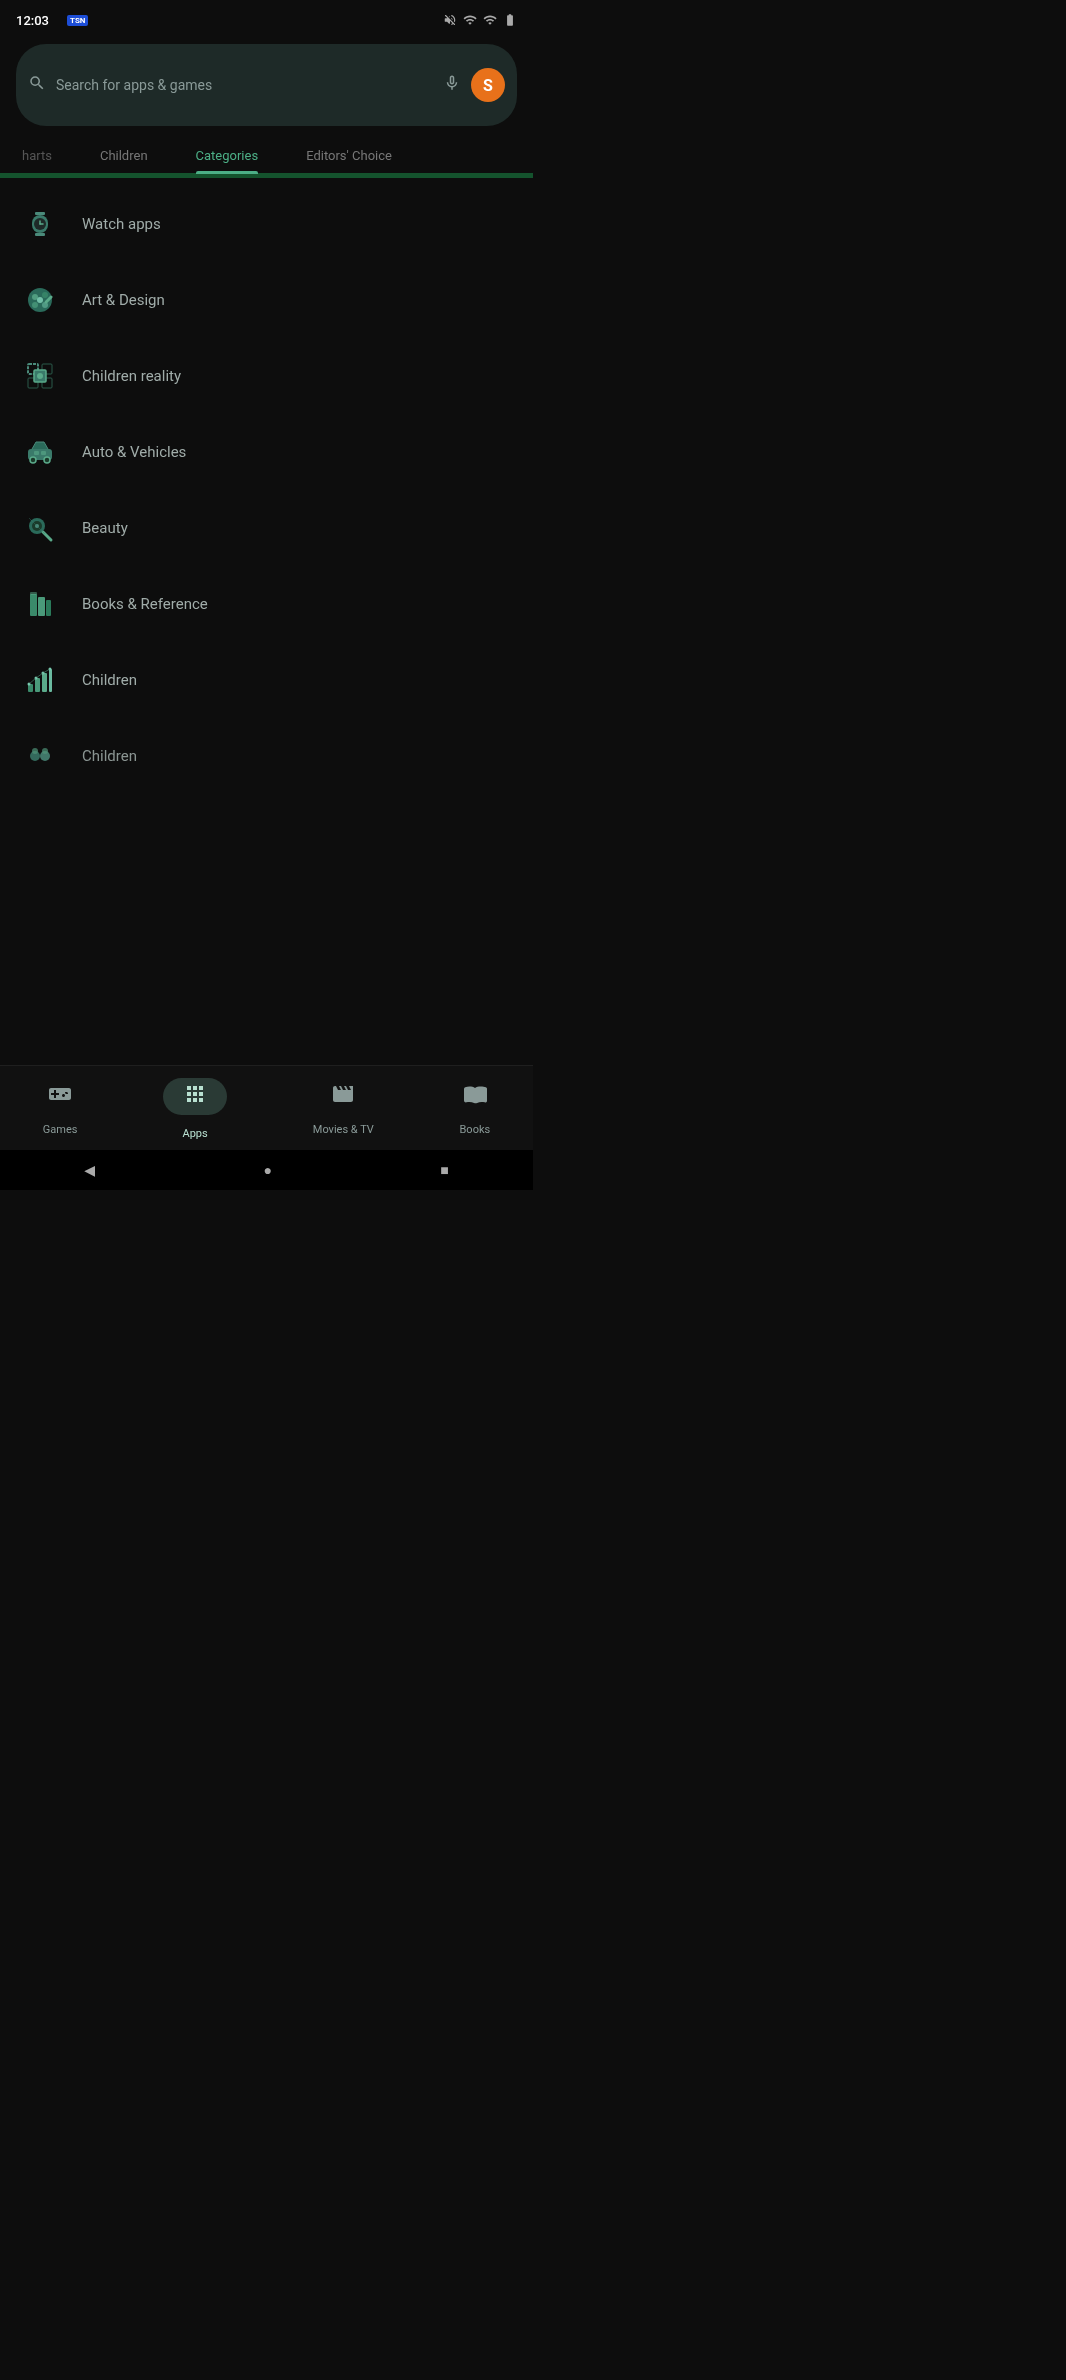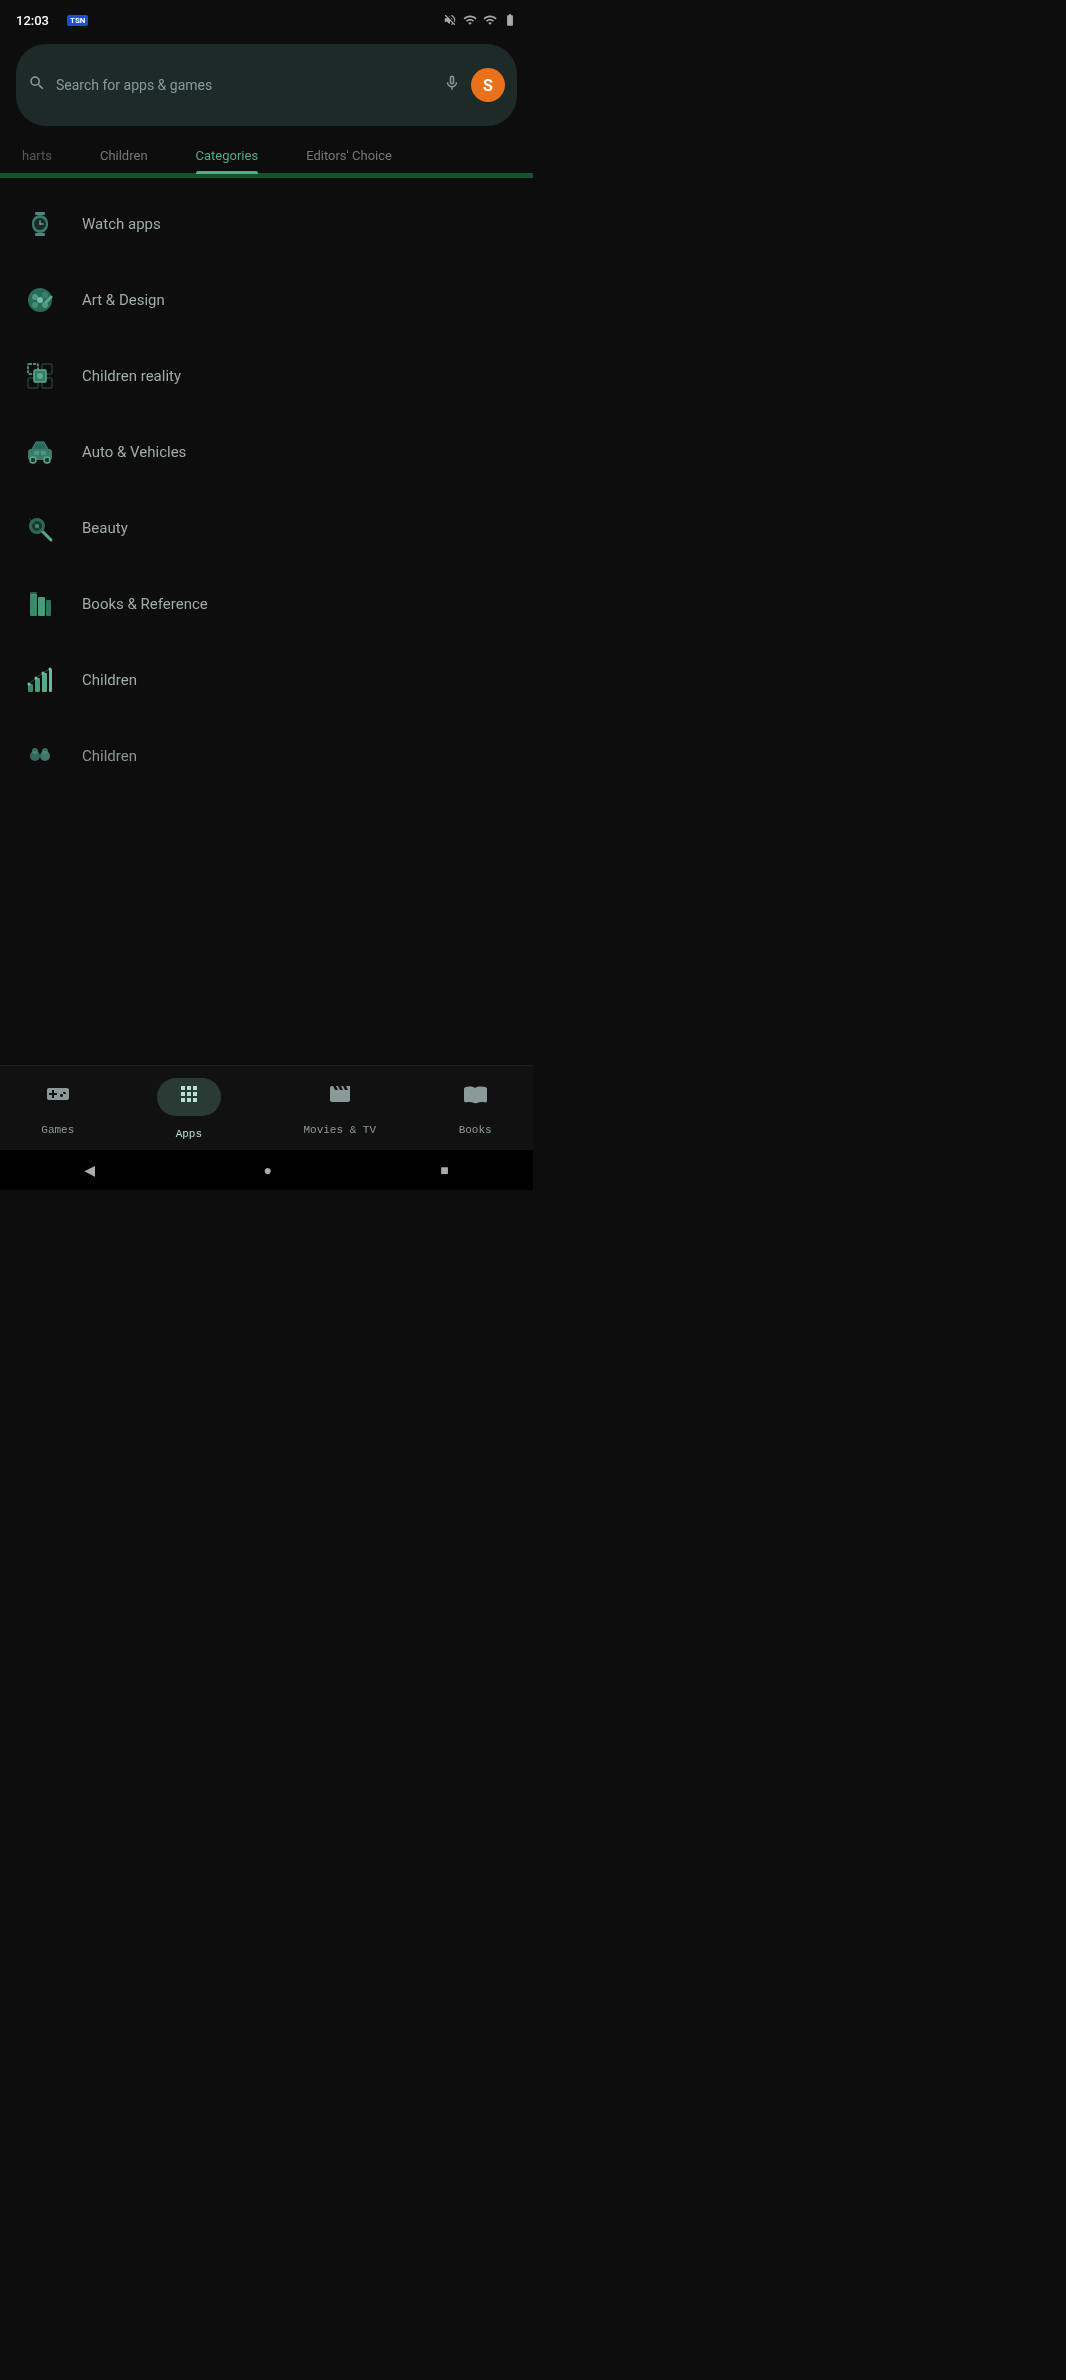--- a/index.html
+++ b/index.html
@@ -160,21 +160,20 @@
       border-top: 1px solid #1f1f1f;
     }
 
     .nav-item {
       display: flex;
       flex-direction: column;
       align-items: center;
       gap: 12px;
       cursor: pointer;
       padding: 4px 16px;
-      font-family: Liberation Mono, monospace;
     }
 
     .nav-item.active .nav-icon-wrap {
       background: #2a3a35;
       border-radius: 20px;
       padding: 4px 20px;
     }
 
     .nav-icon {
       font-size: 20px;

